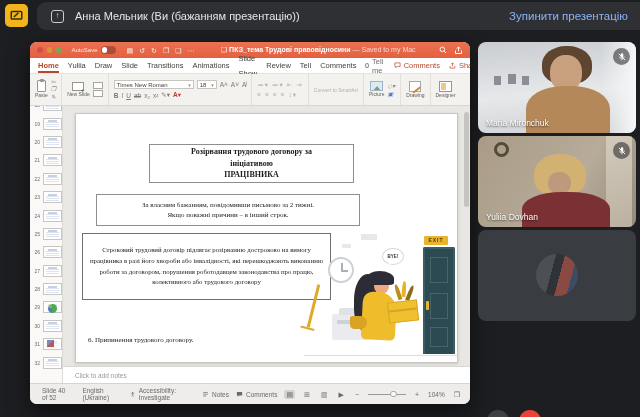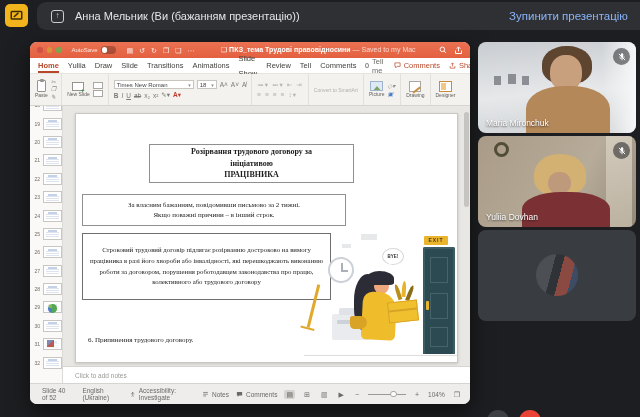--- a/index.html
+++ b/index.html
@@ -83,21 +83,21 @@
 
   .editor { position:absolute; left:33px; right:0; top:0; bottom:17px; background:#e9e7e4; }
   .slide { position:absolute; left:12px; top:7px; width:383px; height:250px; background:#fff; border:1px solid #c9c7c4; box-shadow:0 1px 3px rgba(0,0,0,.15); overflow:hidden; }
   .vscroll { position:absolute; right:1px; top:6px; bottom:6px; width:5px; }
   .vthumb { position:absolute; top:0; width:5px; height:95px; border-radius:3px; background:#c6c4c0; }
   .notes { position:absolute; left:33px; right:0; bottom:0; height:17px; background:#fff; border-top:1px solid #d8d6d3; font-size:6.5px; color:#9b9996; display:flex; align-items:center; padding-left:12px; }
 
   
   .sbox { position:absolute; border:1px solid #8f8f8f; font-family:"Liberation Serif", serif; color:#1d1d1d; text-align:center; display:flex; flex-direction:column; justify-content:center; }
   .s-title { left:73px; top:30px; width:205px; height:39px; font-size:8px; font-weight:700; line-height:1.45; padding:0 20px; }
-  .s-b1 { left:6px; top:80px; width:264px; height:32px; font-size:7px; line-height:1.5; }
+  .s-b1 { left:20px; top:80px; width:264px; height:32px; font-size:7px; line-height:1.5; }
   .s-b2 { left:6px; top:119px; width:249px; height:67px; font-size:6.8px; line-height:1.55; padding:0 6px; border-color:#6f6f6f; }
   .s-footer { position:absolute; left:12px; top:222px; font-family:"Liberation Serif", serif; font-size:7px; color:#1d1d1d; }
 
   
   .illus { position:absolute; left:228px; top:108px; width:155px; height:134px; }
   .floor { position:absolute; left:0; bottom:0; width:100%; height:1.5px; background:#dddddb; }
   .clock { position:absolute; left:24px; top:35px; width:26px; height:26px; border:2.5px solid #ccd1d8; border-radius:50%; background:#fff; }
   .clock::before { content:""; position:absolute; left:11px; top:4px; width:1.5px; height:9px; background:#aab0b9; }
   .clock::after { content:""; position:absolute; left:11px; top:11px; width:7px; height:1.5px; background:#aab0b9; }
   .wframe { position:absolute; background:#e6e8ea; }

